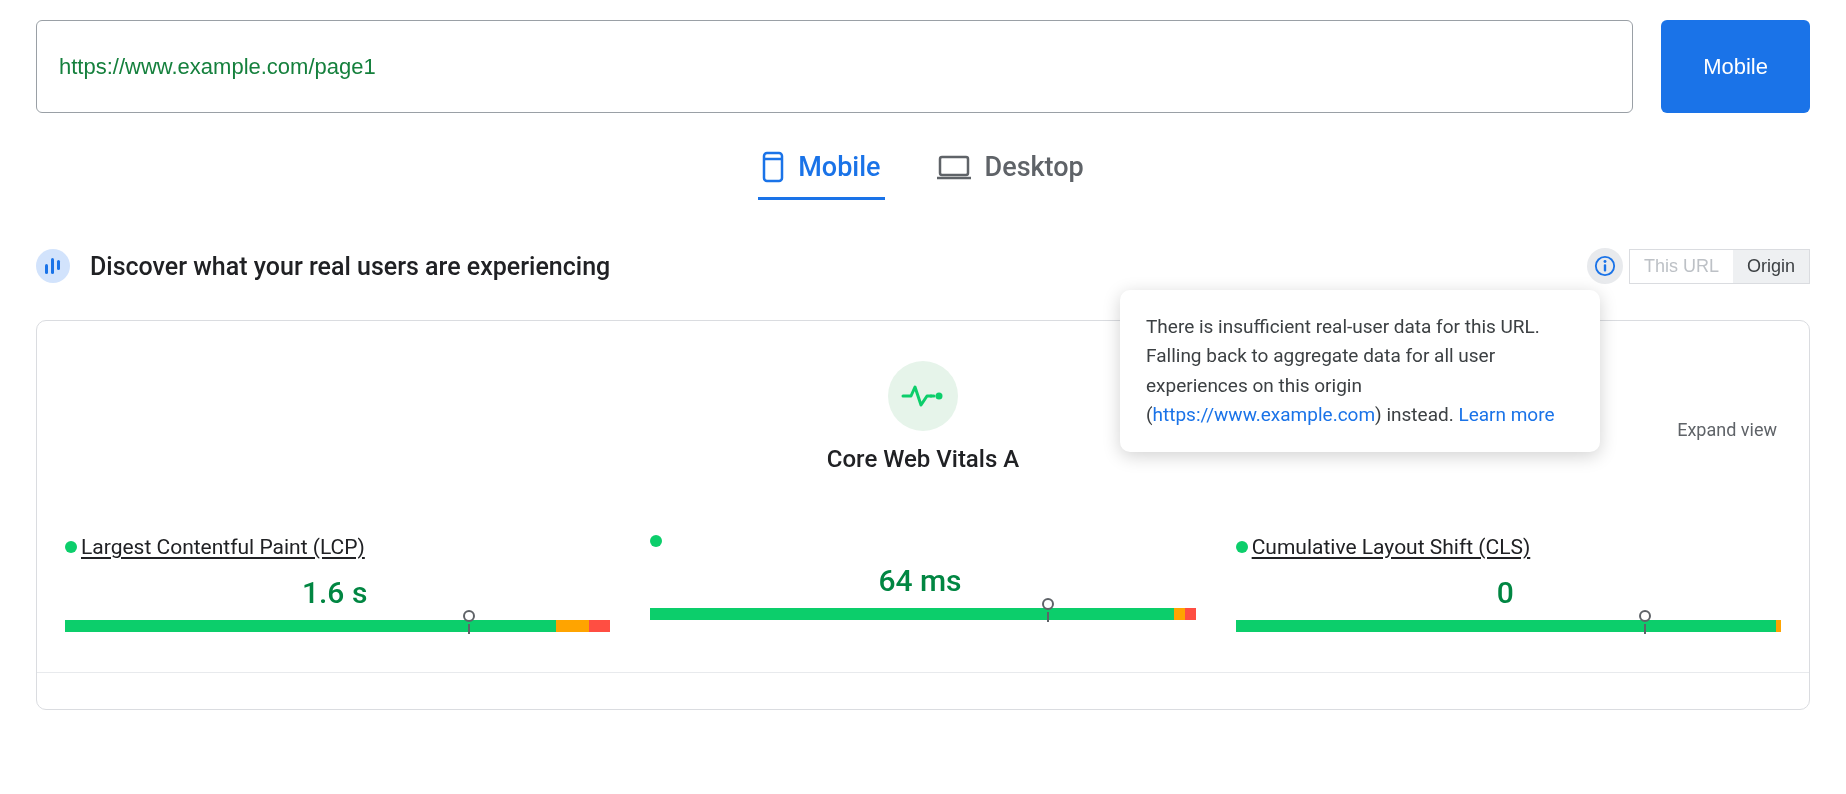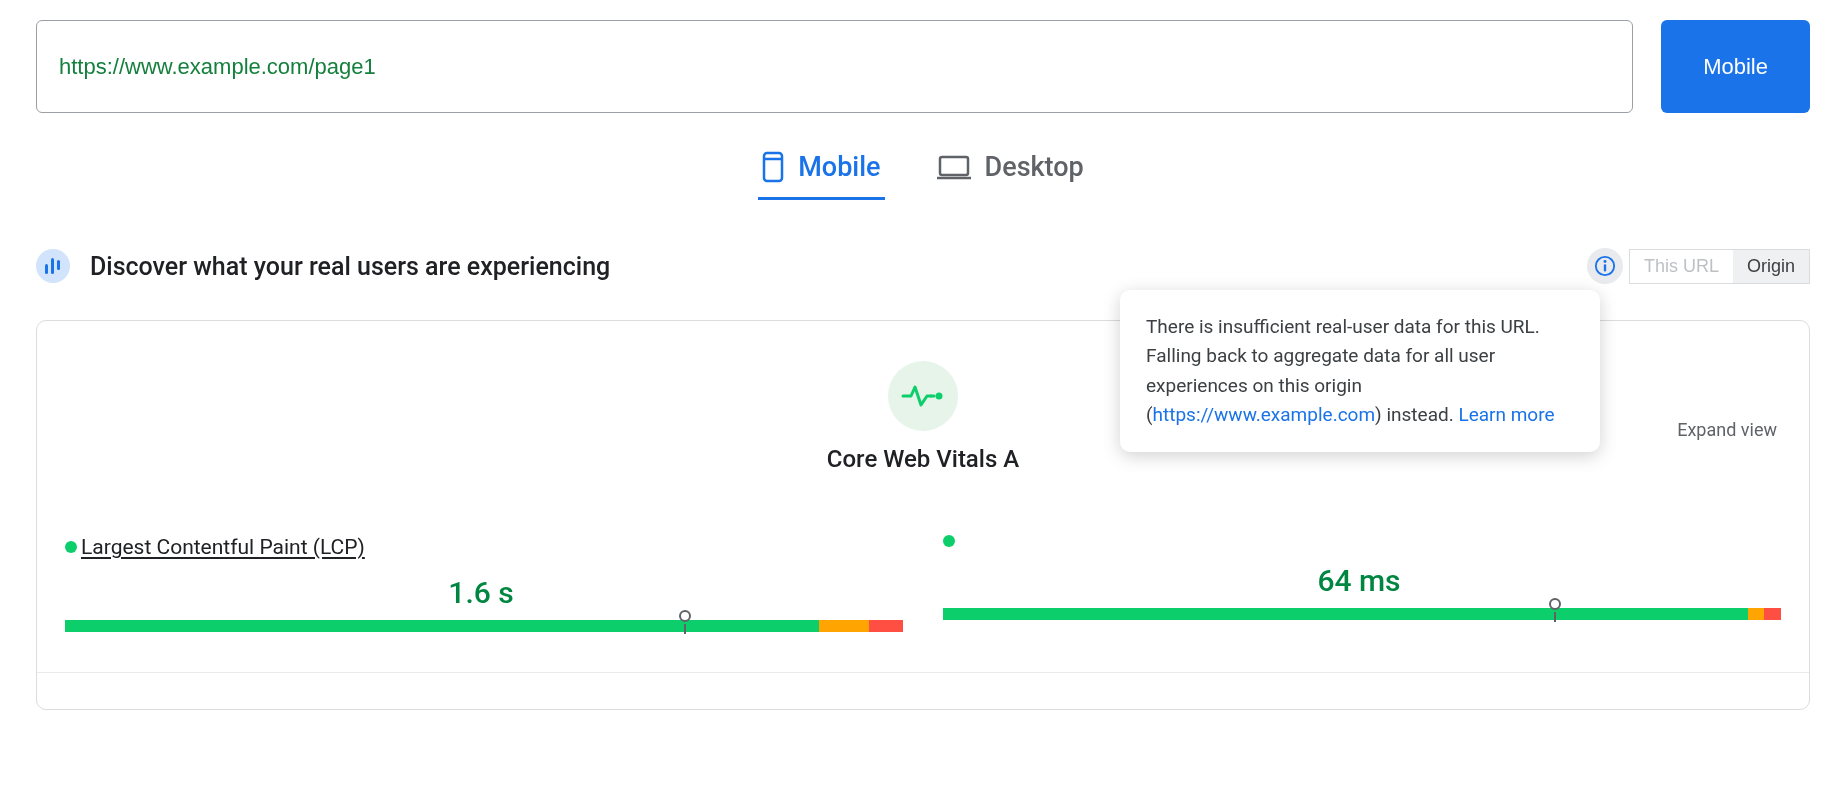--- a/index.html
+++ b/index.html
@@ -327,16 +327,30 @@
       <div class="metric-value">64 ms</div>
       <div class="bar">
         <div class="seg-g" style="width: 73%;"></div>
         <div class="seg-g" style="flex:1"></div>
         <div class="seg-o" style="width: 2%;"></div>
         <div class="seg-r" style="width: 2%;"></div>
         <div class="marker" style="left: 73%;"></div>
       </div>
     </div>
 
+    <div class="metric">
+      <div class="metric-label">
+        <span class="dot"></span>
+        <span class="name">Cumulative Layout Shift (CLS)</span>
+      </div>
+      <div class="metric-value">0</div>
+      <div class="bar">
+        <div class="seg-g" style="width: 75%;"></div>
+        <div class="seg-g" style="flex:1"></div>
+        <div class="seg-o" style="width: 1%;"></div>
+        <div class="seg-r" style="width: 0%;"></div>
+        <div class="marker" style="left: 75%;"></div>
+      </div>
+    </div>
   </div>
 
   <hr>
 </div>
 
 </body></html>

